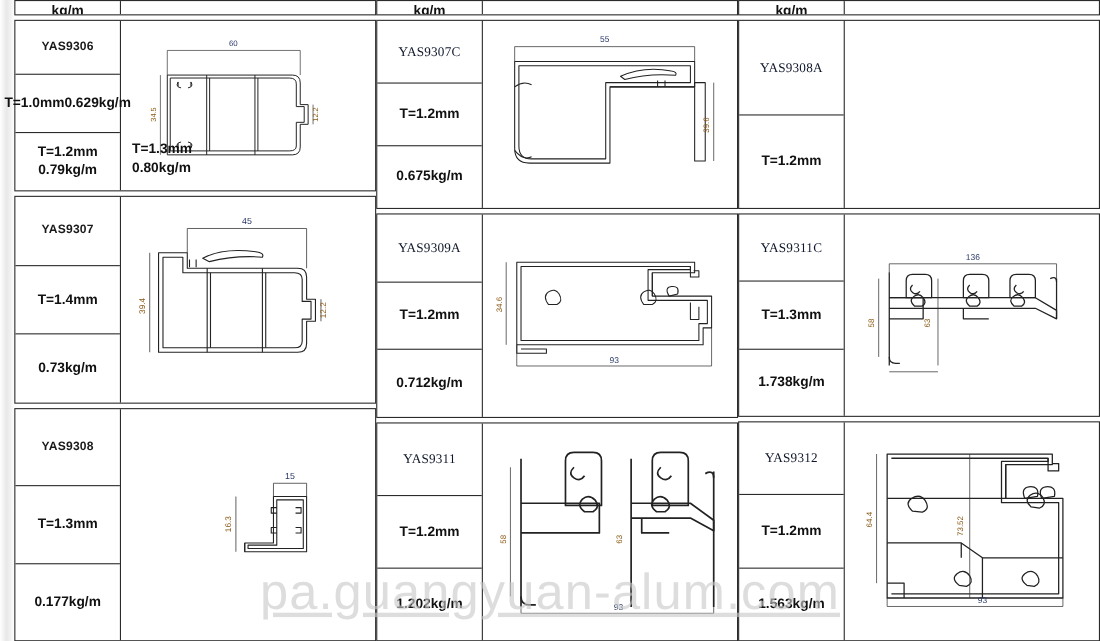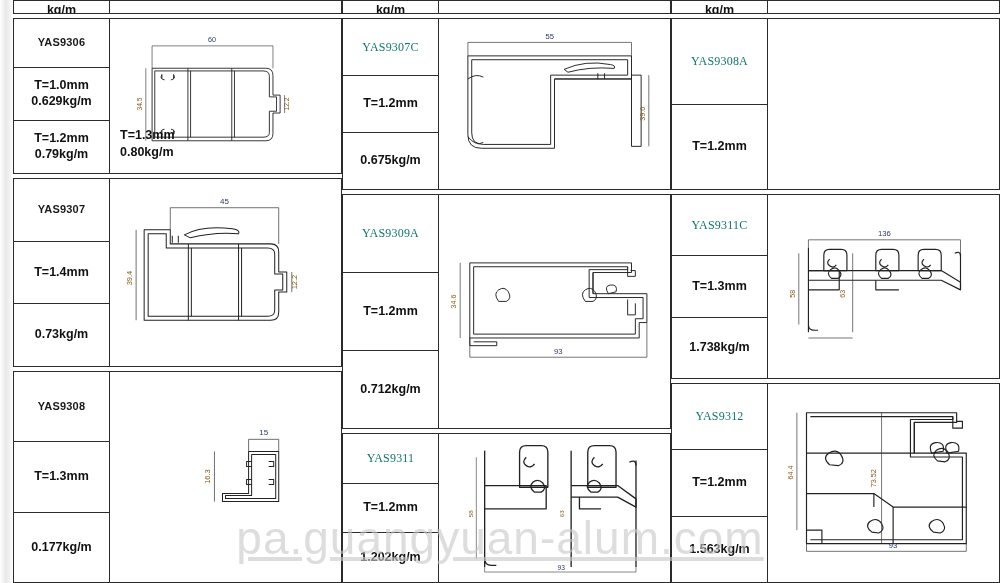--- a/index.html
+++ b/index.html
@@ -23,21 +23,21 @@
   .block + .block{margin-top:4px;}
   .block.partial{overflow:hidden;}
 
   .spec{width:28%;min-width:96px;border-right:1.3px solid #2b2b2b;box-sizing:border-box;
         display:flex;flex-direction:column;}
   .spec .sub{flex:1 1 0;display:flex;align-items:center;justify-content:center;
         box-sizing:border-box;padding:2px 4px;text-align:center;line-height:1.25;}
   .spec .sub + .sub{border-top:1.1px solid #2b2b2b;}
 
   .code{font-size:11px;font-weight:700;color:#1a1a1a;letter-spacing:.2px;}
-  .code.serif{font-family:"Liberation Serif",serif;font-weight:400;font-size:12px;color:#0f766e;}
+  .code.serif{font-family:"Liberation Serif",serif;font-weight:400;font-size:12px;color:#0f172a;}
   .tval{font-size:12.5px;font-weight:700;color:#111;}
   .wval{font-size:12.5px;font-weight:700;color:#111;}
 
   .draw{flex:1 1 auto;position:relative;overflow:hidden;}
   .draw svg{position:absolute;left:0;top:0;width:100%;height:100%;}
   .freetext{position:absolute;font-size:12.5px;font-weight:700;color:#111;line-height:1.35;}
 
   .watermark{position:absolute;left:0;right:0;bottom:0;height:90px;pointer-events:none;
     display:flex;align-items:center;justify-content:center;}
   .watermark span{font-size:46px;color:#c9c9c9;opacity:.62;letter-spacing:1px;
@@ -60,21 +60,21 @@
             </div>
         </div>
         <div class="draw"></div>
       </div>
 
       <div class="block" style="height:156px">
         <div class="spec">
           <div class="sub" style="flex:1.05">
             <span class="code">YAS9306</span>
           </div>
-          <div class="sub" style="flex:1.15;flex-direction:column">
+          <div class="sub" style="flex:1.15;flex-direction:row">
             <span class="tval">T=1.0mm</span>
             <span class="wval">0.629kg/m</span>
           </div>
           <div class="sub" style="flex:1.15;flex-direction:column">
             <span class="tval">T=1.2mm</span>
             <span class="wval">0.79kg/m</span>
           </div>
         </div>
         <div class="draw">
           <svg viewBox="0 0 230 172" preserveAspectRatio="xMidYMid meet">
@@ -218,21 +218,21 @@
               <line x1="30" y1="22" x2="30" y2="36"></line>
                 <line x1="200" y1="22" x2="200" y2="36"></line>
               <line x1="218" y1="56" x2="218" y2="130"></line>
             </g>
             <text x="115" y="18" font-size="8" fill="#2b3a6b" text-anchor="middle" font-family="Liberation Sans, sans-serif">55</text>
             <text x="214" y="96" font-size="7.5" fill="#8a5a16" text-anchor="middle" transform="rotate(-90 214 96)" font-family="Liberation Sans, sans-serif">39.6</text>
           </svg>
         </div>
       </div>
 
-      <div class="block" style="height:235px">
+      <div class="block" style="height:186px">
         <div class="spec">
           <div class="sub">
             <span class="code serif">YAS9309A</span>
           </div>
           <div class="sub">
             <span class="tval">T=1.2mm</span>
           </div>
           <div class="sub">
             <span class="wval">0.712kg/m</span>
           </div>

